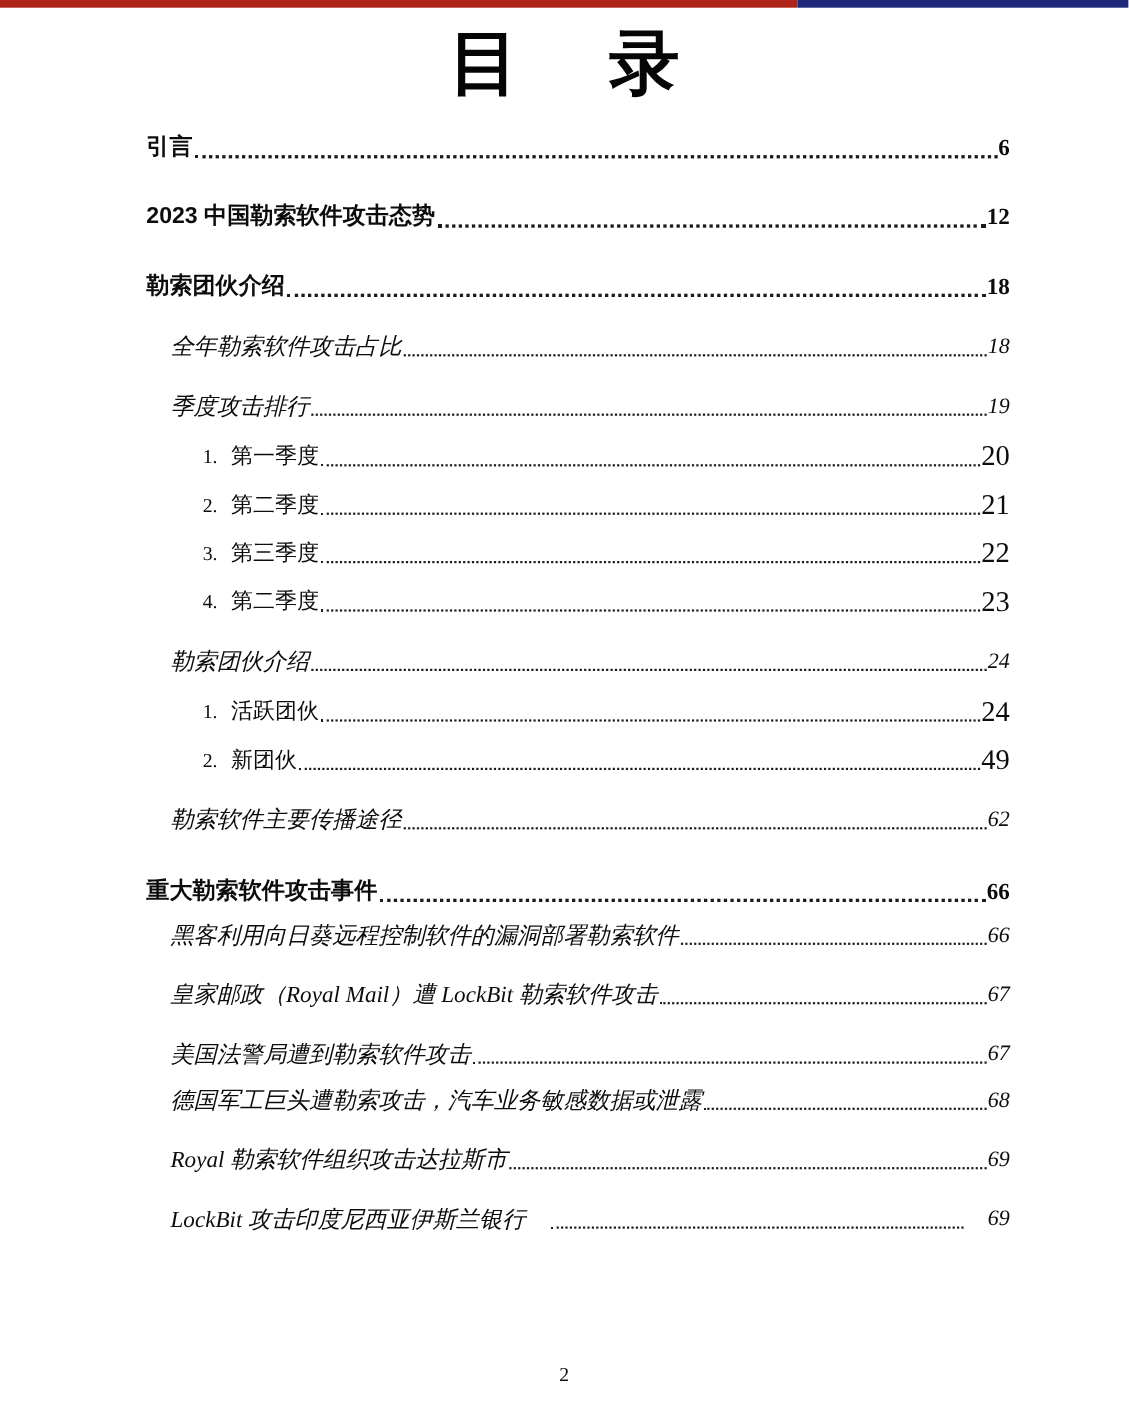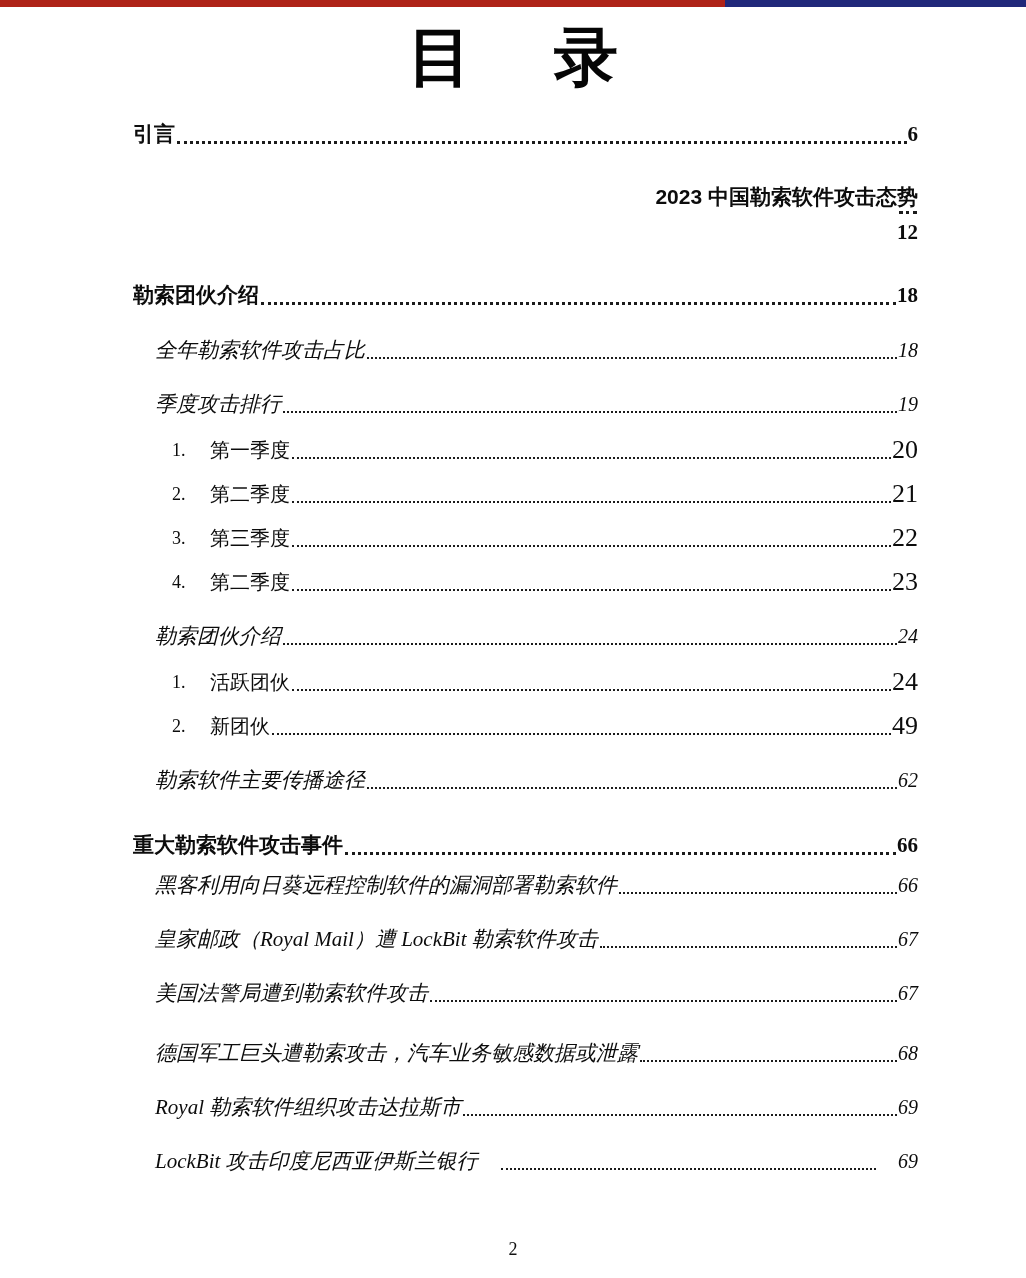--- a/index.html
+++ b/index.html
@@ -39,20 +39,21 @@
   
   .toc {
     padding: 34px 108px 0 133px;
   }
   .row {
     display: flex;
     align-items: flex-end;
     line-height: 28px;
     white-space: nowrap;
     cursor: pointer;
+    text-align: center;
   }
   .row .label { white-space: nowrap; }
   .row .leader {
     flex: 1;
     min-width: 18px;
     border-bottom: 2px dotted #1b1b1b;
     margin: 0 1px 5px 2px;
   }
   .row .page { flex: none; }
 
@@ -110,21 +111,21 @@
 </div>
 
 <h1 class="doc-title">目 录</h1>
 
 <div class="toc" id="toc">
     <div class="row lv1" style="margin-top: 0px;">
       <span class="label">引言</span>
       <span class="leader"></span>
       <span class="page">6</span>
     </div>
-    <div class="row lv1" style="margin-top: 35px; flex-direction: column;">
+    <div class="row lv1" style="margin-top: 35px;">
       <span class="label">2023 中国勒索软件攻击态势</span>
       <span class="leader"></span>
       <span class="page">12</span>
     </div>
     <div class="row lv1" style="margin-top: 35px;">
       <span class="label">勒索团伙介绍</span>
       <span class="leader"></span>
       <span class="page">18</span>
     </div>
     <div class="row lv2" style="margin-top: 27px;">
@@ -196,21 +197,21 @@
     <div class="row lv2" style="margin-top: 26px;">
       <span class="label">皇家邮政（Royal Mail）遭 LockBit 勒索软件攻击</span>
       <span class="leader"></span>
       <span class="page">67</span>
     </div>
     <div class="row lv2" style="margin-top: 26px;">
       <span class="label">美国法警局遭到勒索软件攻击</span>
       <span class="leader"></span>
       <span class="page">67</span>
     </div>
-    <div class="row lv2" style="margin-top: 32px;">
+    <div class="row lv2" style="margin-top: 14px;">
       <span class="label">德国军工巨头遭勒索攻击，汽车业务敏感数据或泄露</span>
       <span class="leader"></span>
       <span class="page">68</span>
     </div>
     <div class="row lv2" style="margin-top: 26px;">
       <span class="label">Royal 勒索软件组织攻击达拉斯市</span>
       <span class="leader"></span>
       <span class="page">69</span>
     </div>
     <div class="row lv2" style="margin-top: 26px; gap: 21px;">

